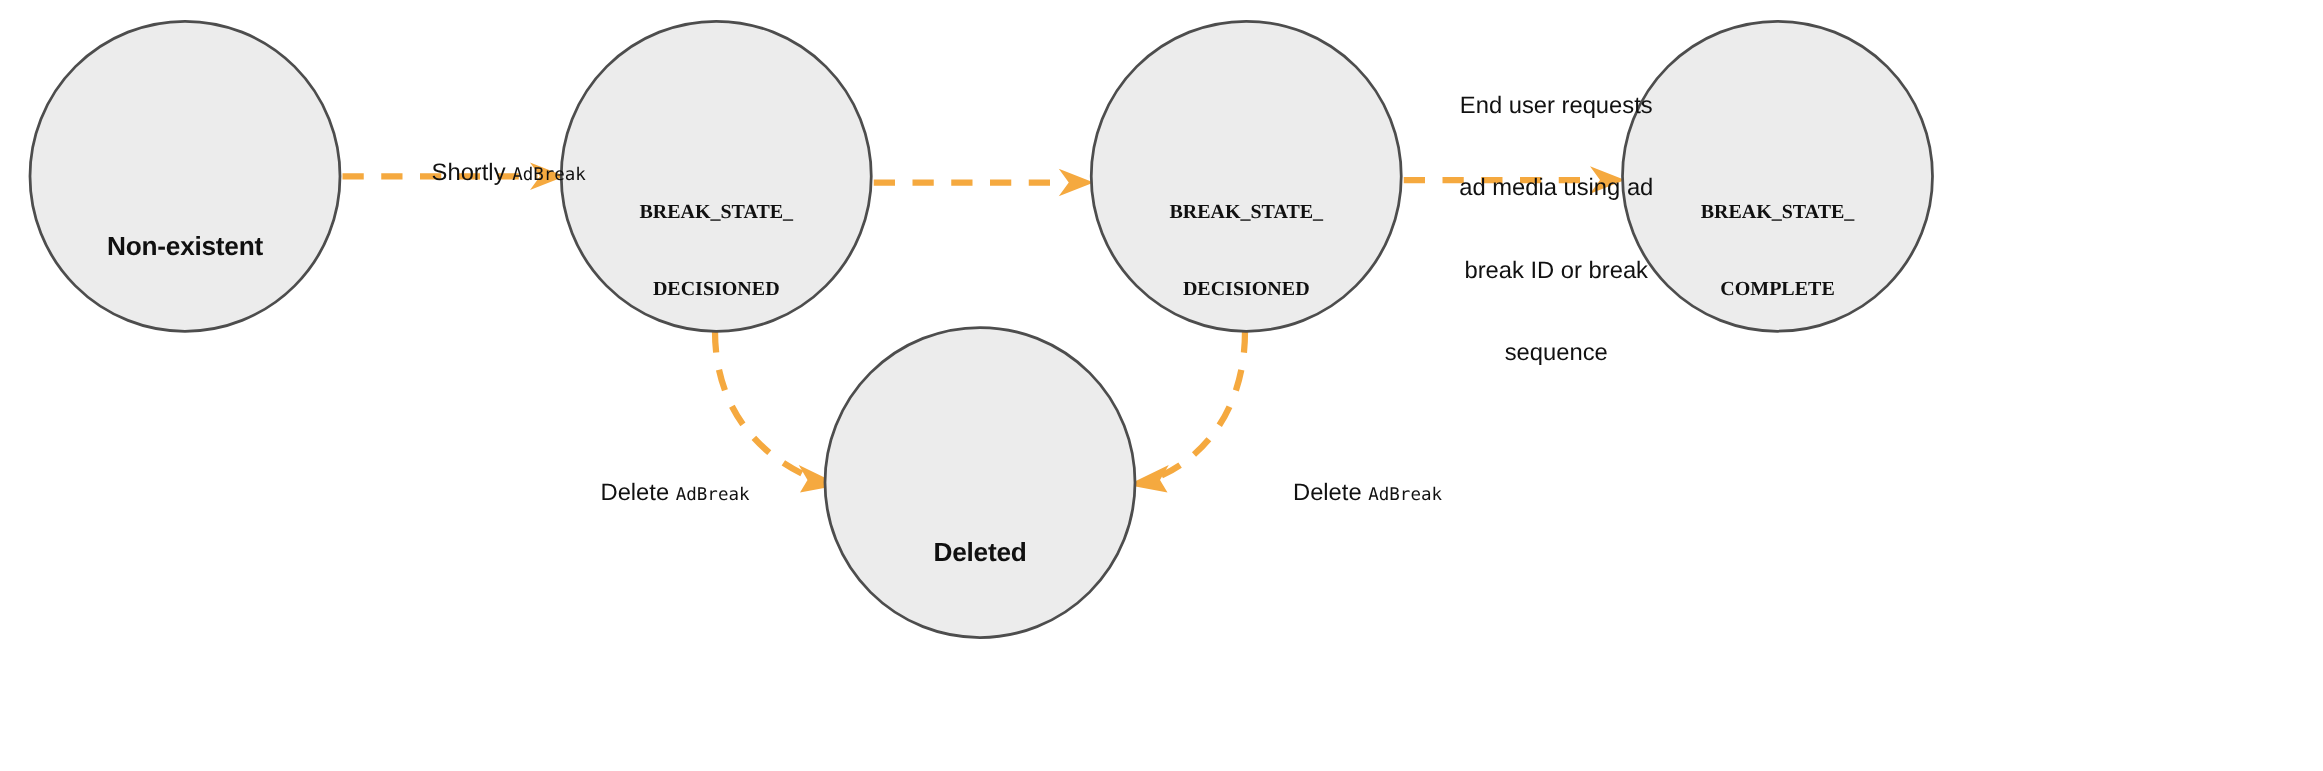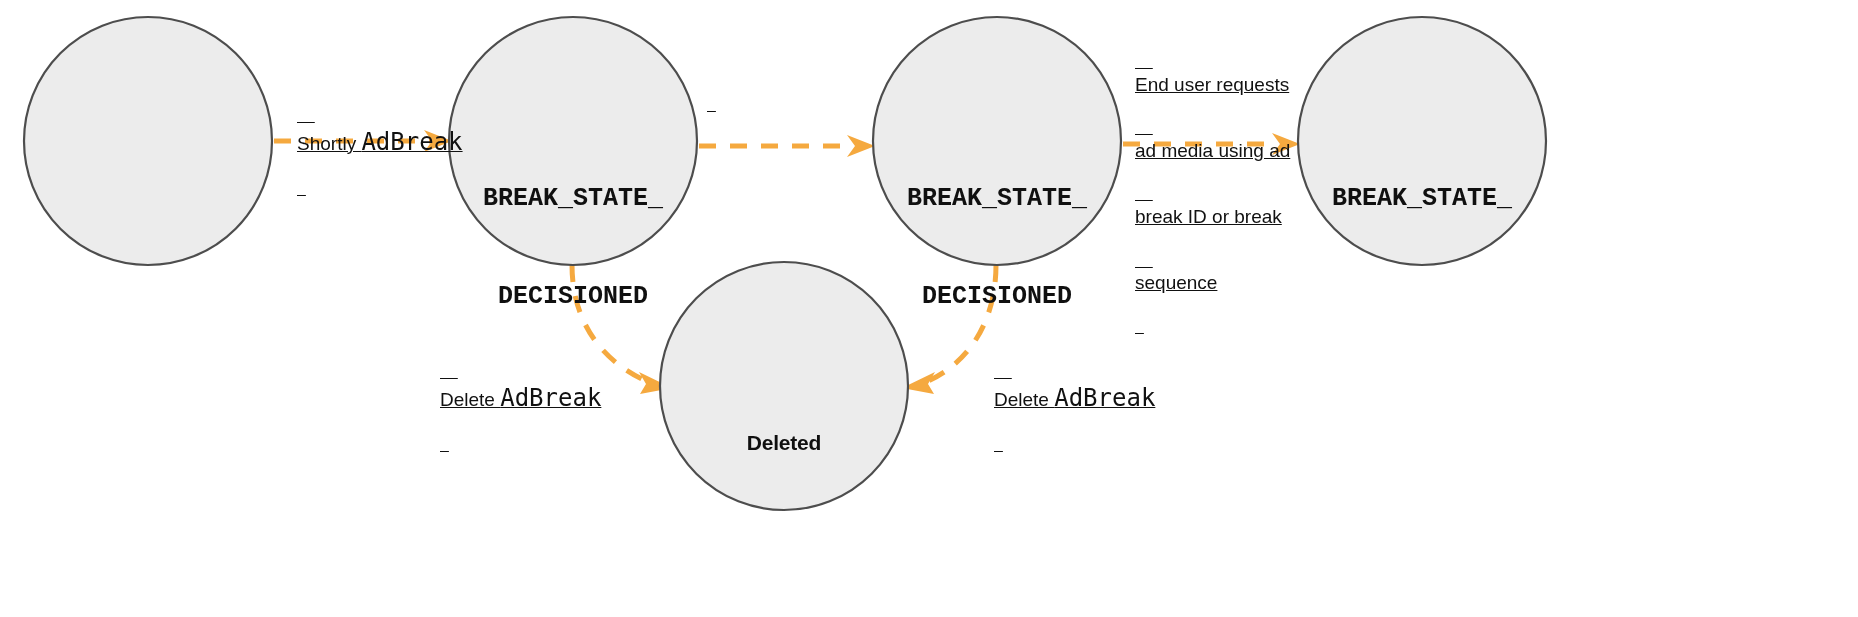--- a/index.html
+++ b/index.html
@@ -37,40 +37,40 @@
     line-height: 1.30;
     pointer-events: none;
     white-space: pre;
   }
   .node-label.sans {
     font-family: "Liberation Sans", sans-serif;
     font-size: 21px;
     letter-spacing: -0.2px;
   }
   .node-label.mono {
-    font-family: Liberation Mono, monospace;
-    font-size: 25px;
+    font-family: Liberation Serif, serif;
+    font-size: 16px;
     letter-spacing: 0px;
   }
   .edge-label {
     position: absolute;
     color: #111111;
     line-height: 1.30;
     pointer-events: none;
     white-space: pre;
   }
   .edge-label .t-sans {
     font-family: "Liberation Sans", sans-serif;
     font-size: 19px;
   }
   .edge-label .t-mono {
     font-family: "DejaVu Sans Mono", monospace;
-    font-size: 24px;
+    font-size: 14px;
   }
-  .edge-label.align-left { text-align: left; text-decoration: underline; }
+  .edge-label.align-left { text-align: center; }
   .dashed-edge {
     fill: none;
     stroke: #f5a93f;
     stroke-width: 5;
     stroke-dasharray: 17 14;
     stroke-linecap: butt;
   }
   .arrow-head {
     fill: #f5a93f;
     stroke: none;
@@ -108,33 +108,37 @@
       <polygon class="arrow-head" points="935,372 902,388 934,394 928,384"></polygon>
     </g>
 
     <circle class="node-circle" cx="148" cy="141" r="124"></circle>
     <circle class="node-circle" cx="573" cy="141" r="124"></circle>
     <circle class="node-circle" cx="997" cy="141" r="124"></circle>
     <circle class="node-circle" cx="1422" cy="141" r="124"></circle>
     <circle class="node-circle" cx="784" cy="386" r="124"></circle>
   </svg>
 
+  <div class="node-label sans" style="left:48px; top:129px; width:200px;">
+    <div>Non-existent</div>
+  </div>
 
   <div class="node-label mono" style="left:453px; top:118px; width:240px;">
     <div>BREAK_STATE_</div>
     <div>DECISIONED</div>
   </div>
 
   <div class="node-label mono" style="left:877px; top:118px; width:240px;">
     <div>BREAK_STATE_</div>
     <div>DECISIONED</div>
   </div>
 
   <div class="node-label mono" style="left:1302px; top:118px; width:240px;">
     <div>BREAK_STATE_</div>
+    <div>COMPLETE</div>
   </div>
 
   <div class="node-label sans" style="left:684px; top:374px; width:200px;">
     <div>Deleted</div>
   </div>
 
   <div class="edge-label align-left" style="left:297px; top:85px; width:220px;">
     <div><span class="t-sans">Shortly </span><span class="t-mono">AdBreak</span></div>
   </div>
 

